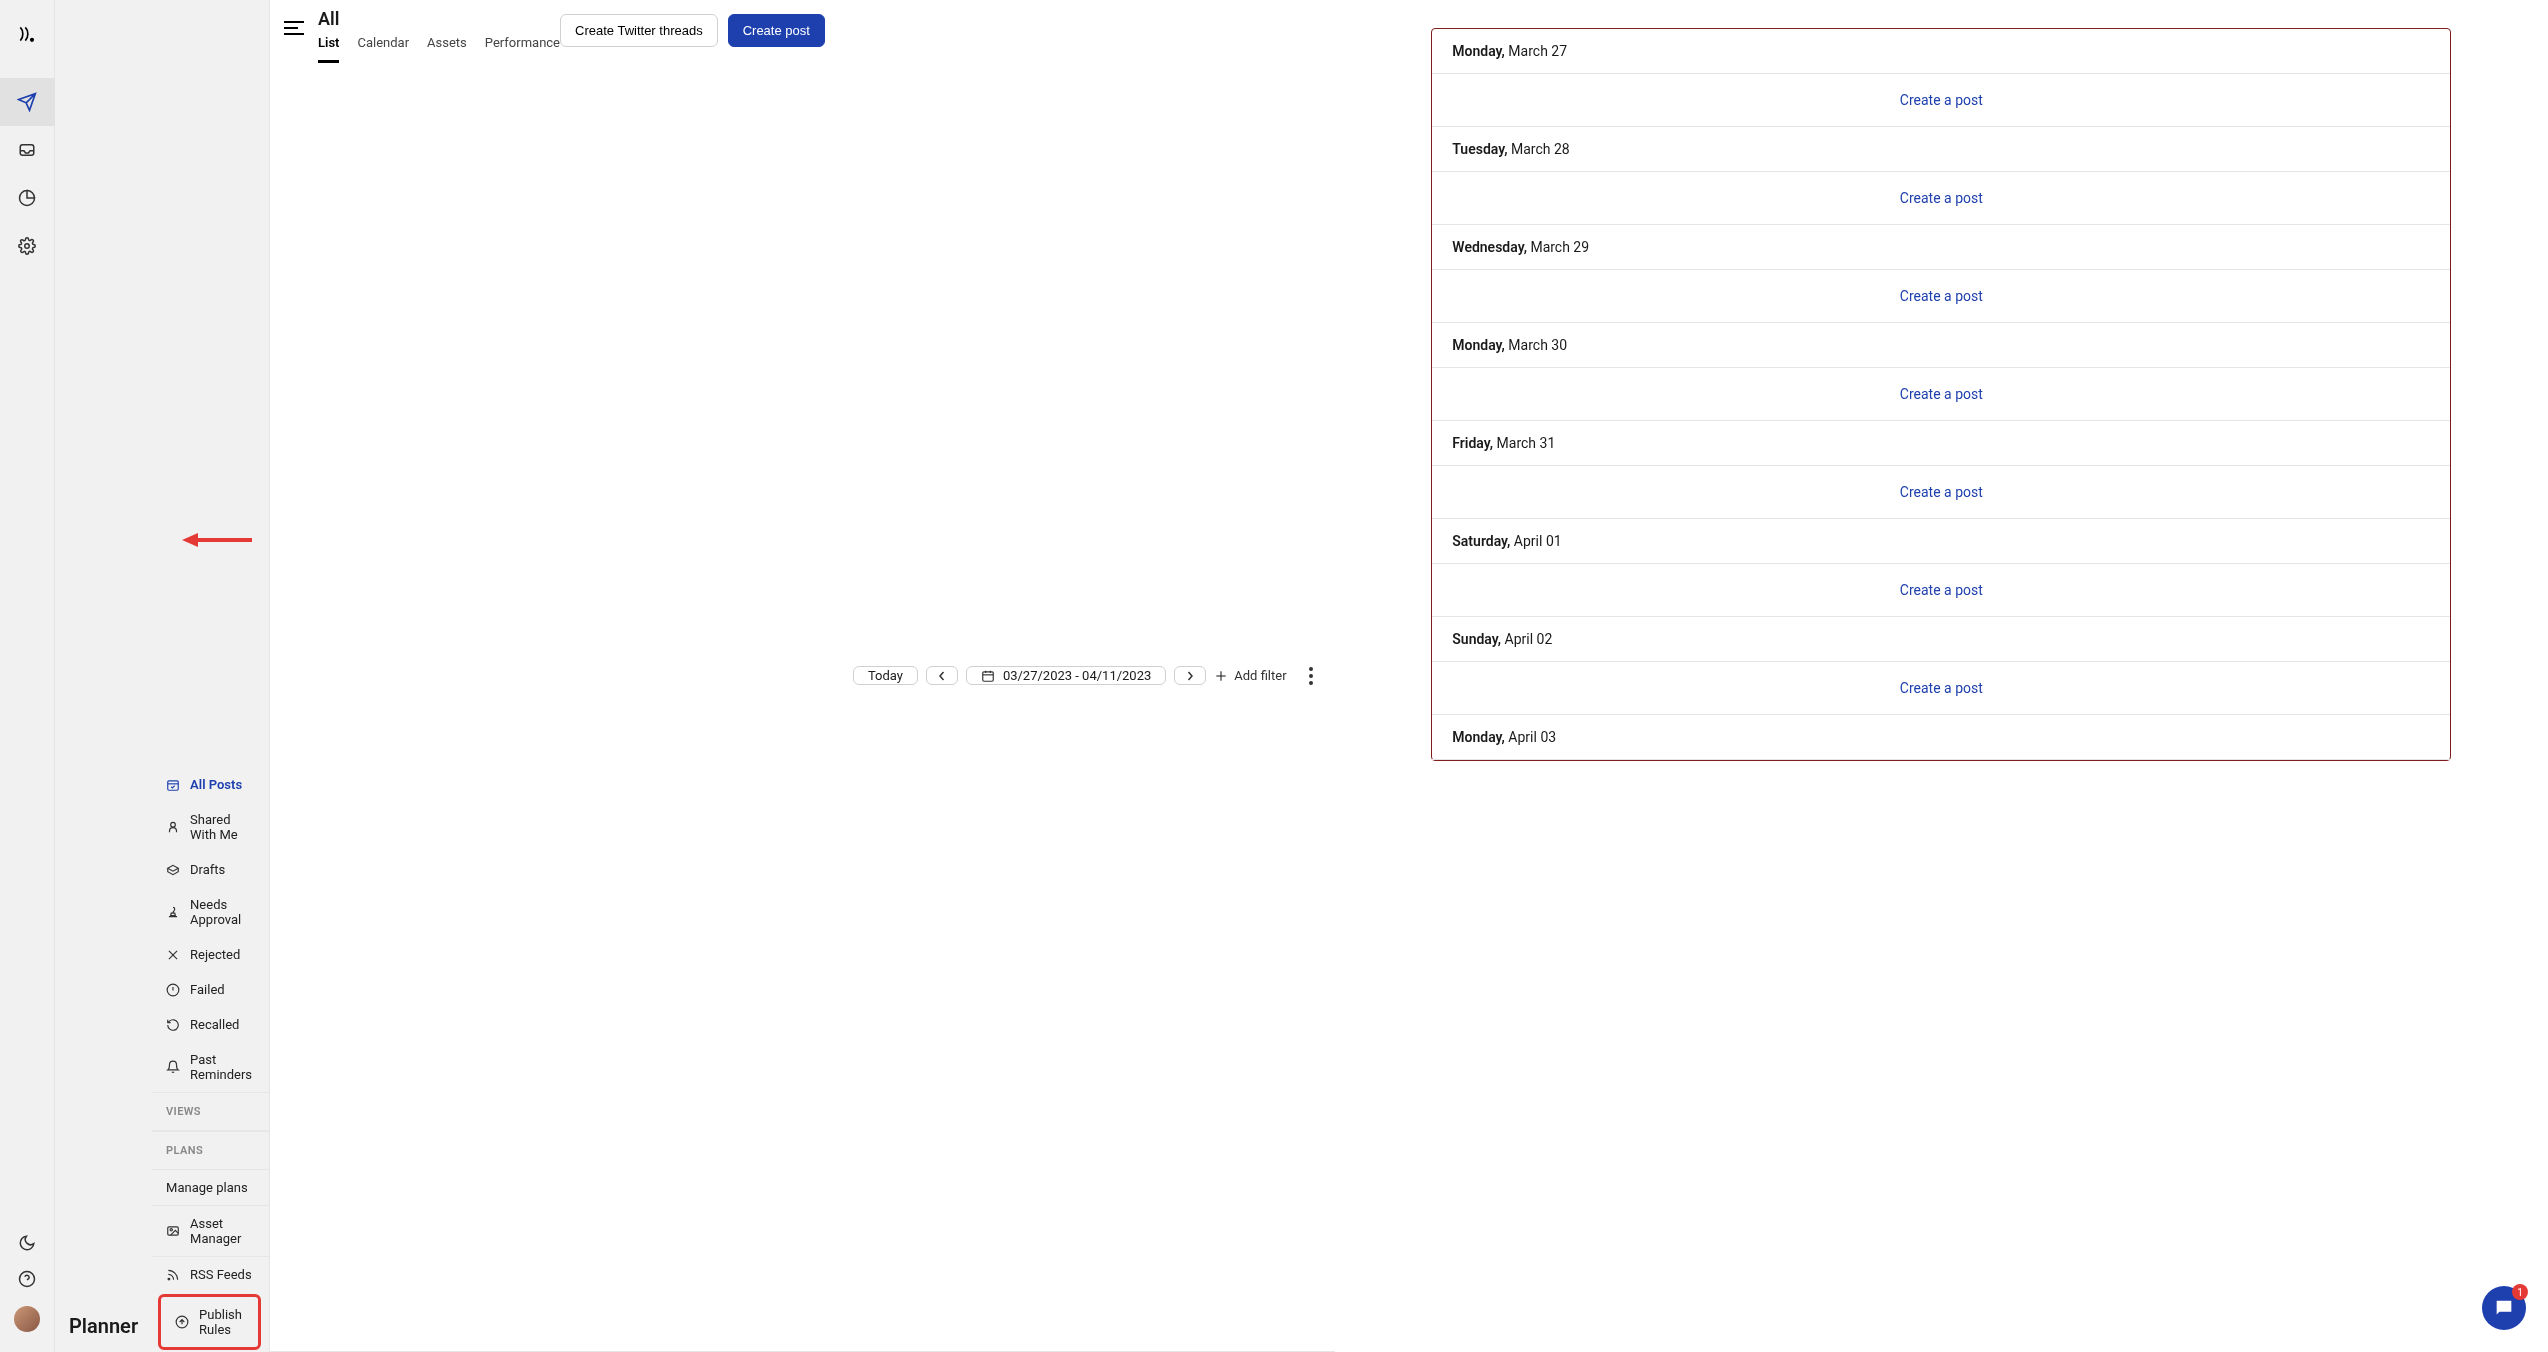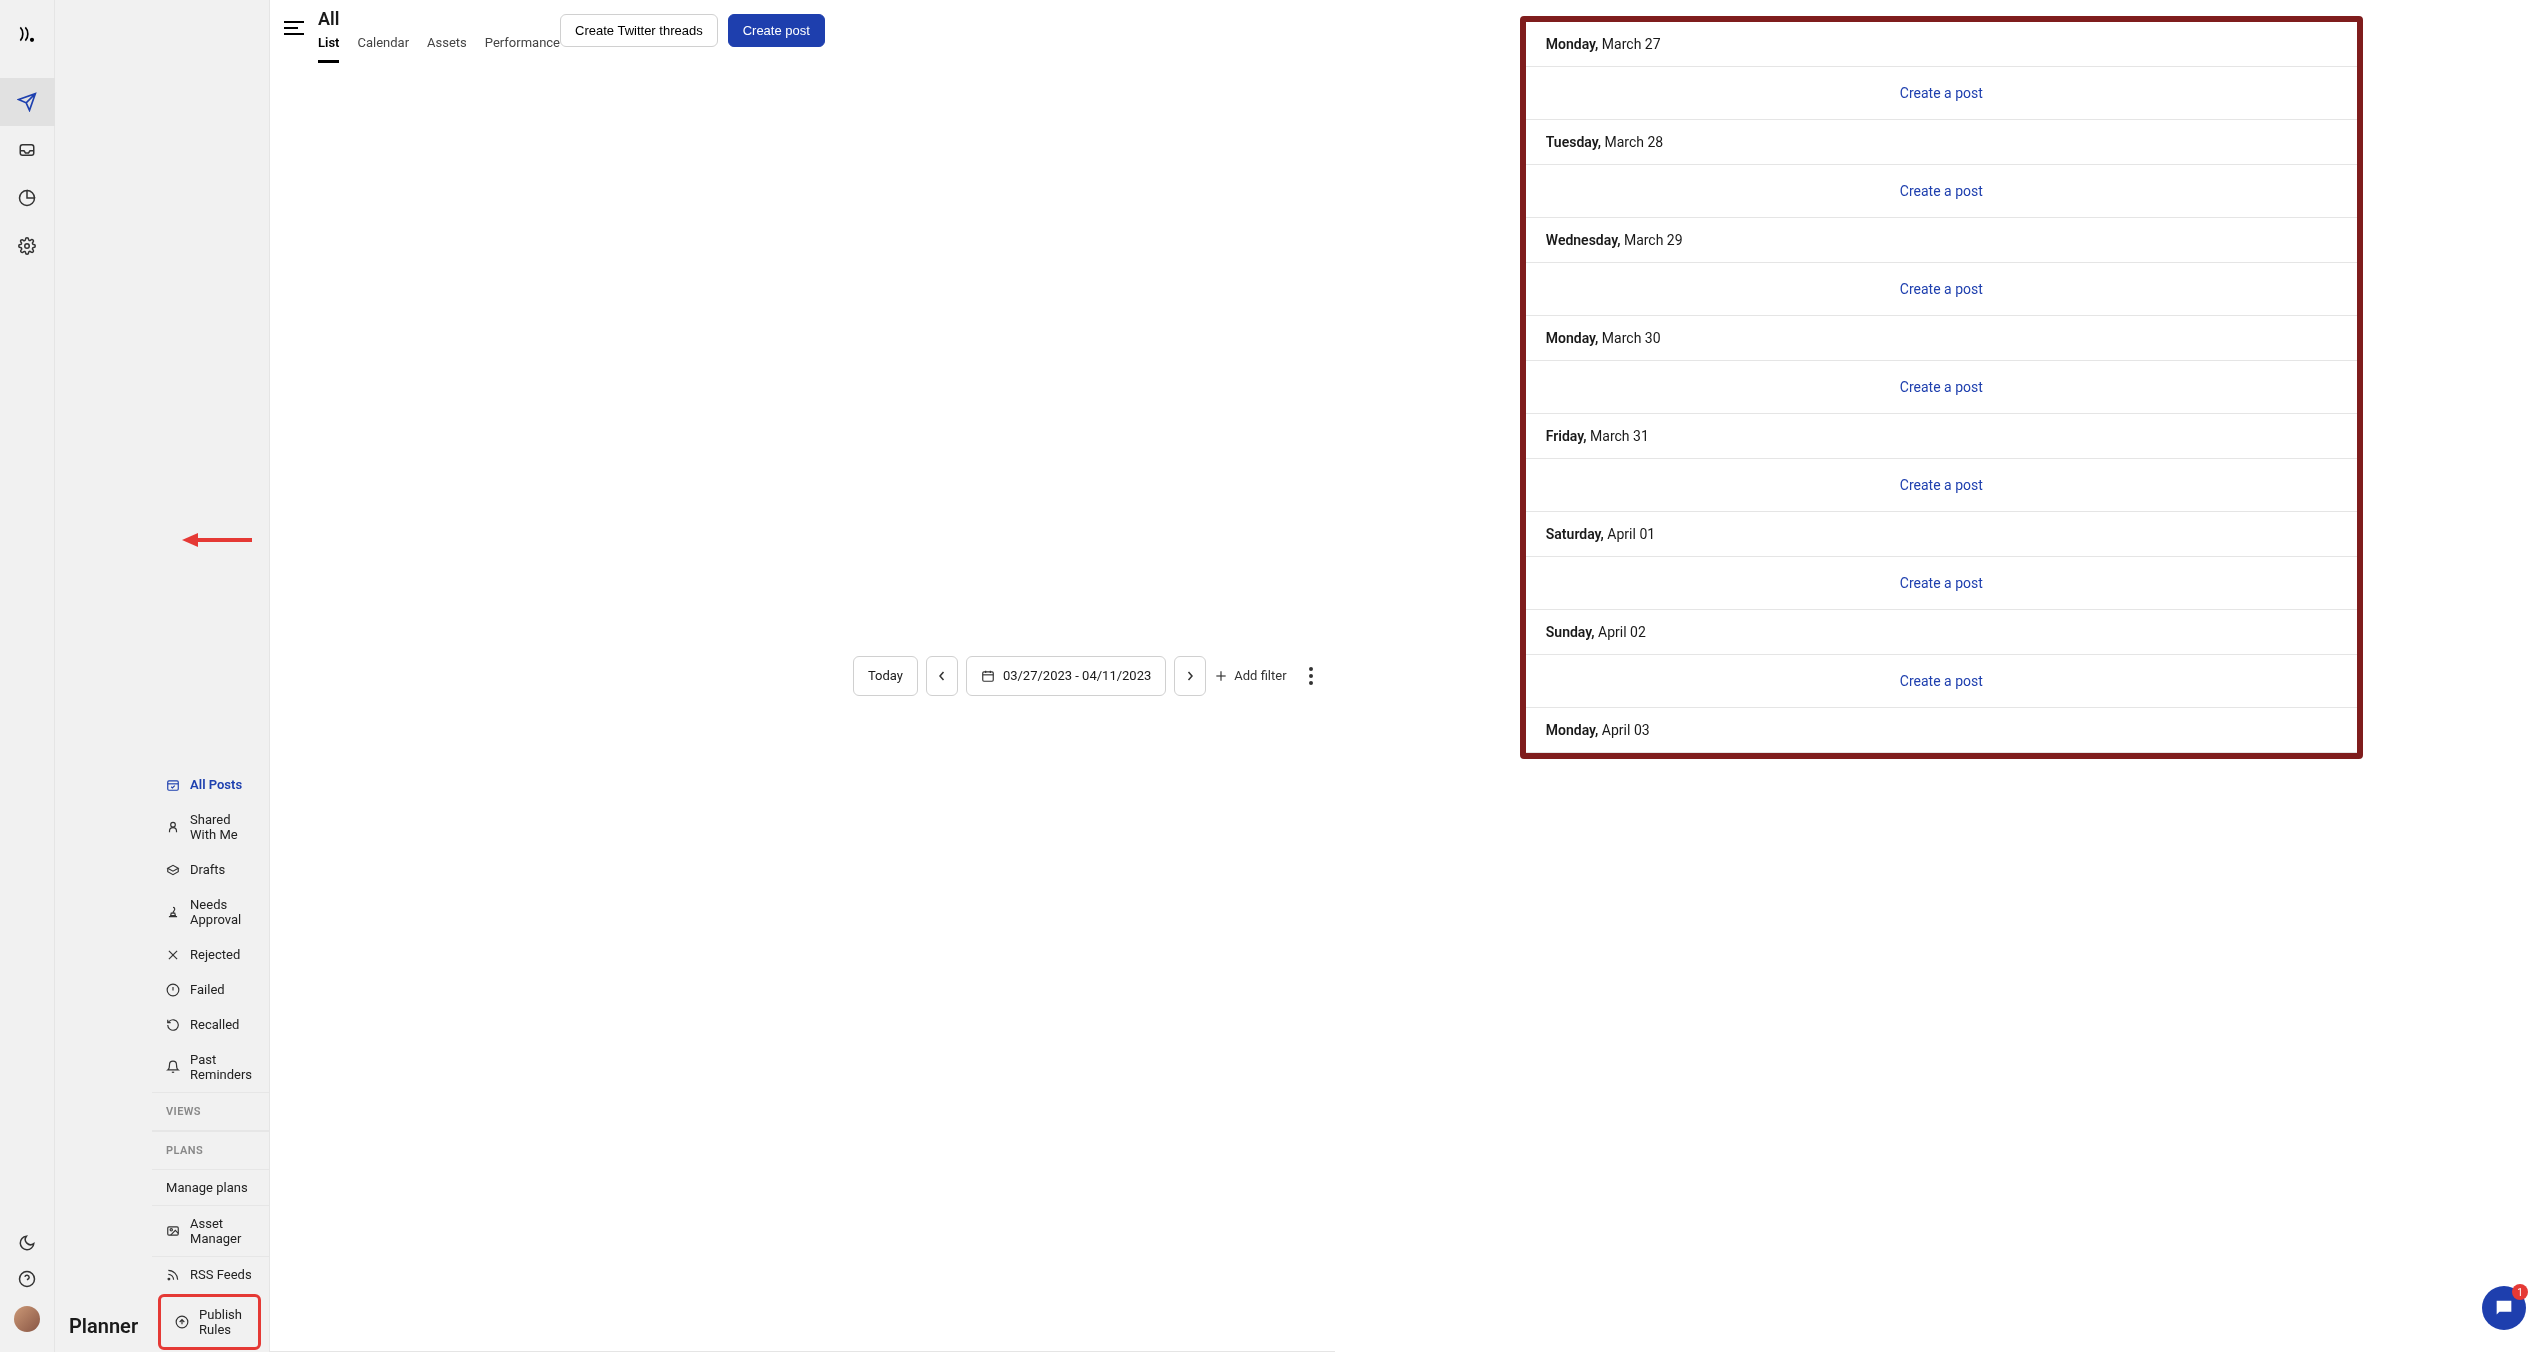--- a/index.html
+++ b/index.html
@@ -27,30 +27,30 @@
 .hamburger { margin-top:12px; margin-right:14px; cursor:pointer; }
 .top-left { display:flex; flex-direction:column; }
 .top-title { font-size:18px; font-weight:600; }
 .tabs { display:flex; gap:18px; margin-top:6px; }
 .tab { font-size:13px; color:#444; padding-bottom:10px; cursor:pointer; border-bottom:3px solid transparent; }
 .tab.act { color:#000; font-weight:600; border-bottom-color:#000; }
 .top-right { margin-left:auto; display:flex; gap:10px; align-items:center; padding-top:6px; }
 .btn { font-size:13px; padding:8px 14px; border-radius:6px; border:1px solid #d0d0d0; background:#fff; cursor:pointer; }
 .btn-primary { background:#1e3fae; color:#fff; border-color:#1e3fae; font-weight:500; }
 .toolbar { display:flex; align-items:center; padding:14px 14px; gap:8px; border-bottom:1px solid #e5e5e5; }
-.tb-seg { border:1px solid #d0d0d0; border-radius:6px; height:40px; display:flex; align-items:center; justify-content:center; background:#fff; cursor:pointer; }
+.tb-seg { border:1px solid #d0d0d0; border-radius:6px; height:19px; display:flex; align-items:center; justify-content:center; background:#fff; cursor:pointer; }
 .tb-today { padding:0 14px; font-size:13px; }
 .tb-nav { width:32px; }
 .tb-date { padding:0 14px; font-size:13px; gap:8px; }
 .toolbar-right { margin-left:auto; display:flex; align-items:center; gap:14px; }
 .add-filter { display:flex; align-items:center; gap:6px; font-size:13px; color:#333; cursor:pointer; }
 .kebab { width:20px; display:flex; flex-direction:column; align-items:center; gap:3px; cursor:pointer; }
 .kebab span { width:4px; height:4px; background:#333; border-radius:50%; }
 .content { flex:1; overflow-y:auto; padding:16px 0 40px; }
-.day-list { width: 843px; margin: 0 auto; border:6px solid #7f1d1d; border-radius:4px; }
+.day-list { width: 1020px; margin: 12px auto; border:1px solid #7f1d1d; border-radius:4px; }
 .day-head { padding:14px 20px; font-size:14px; border-bottom:1px solid #e5e5e5; }
 .day-head strong { font-weight:600; }
 .day-body { padding:18px 20px; text-align:center; border-bottom:1px solid #e5e5e5; }
 .day-body:last-child { border-bottom:none; }
 .create-link { color:#1e3fae; font-size:14px; cursor:pointer; }
 .chat-fab { position:fixed; right:22px; bottom:22px; width:44px; height:44px; border-radius:50%; background:#1e3fae; display:flex; align-items:center; justify-content:center; cursor:pointer; }
 .chat-fab .badge { position:absolute; top:-2px; right:-2px; background:#e53935; color:#fff; font-size:10px; width:16px; height:16px; border-radius:50%; display:flex; align-items:center; justify-content:center; }
 svg { display:block; }
 </style>
 </head>

